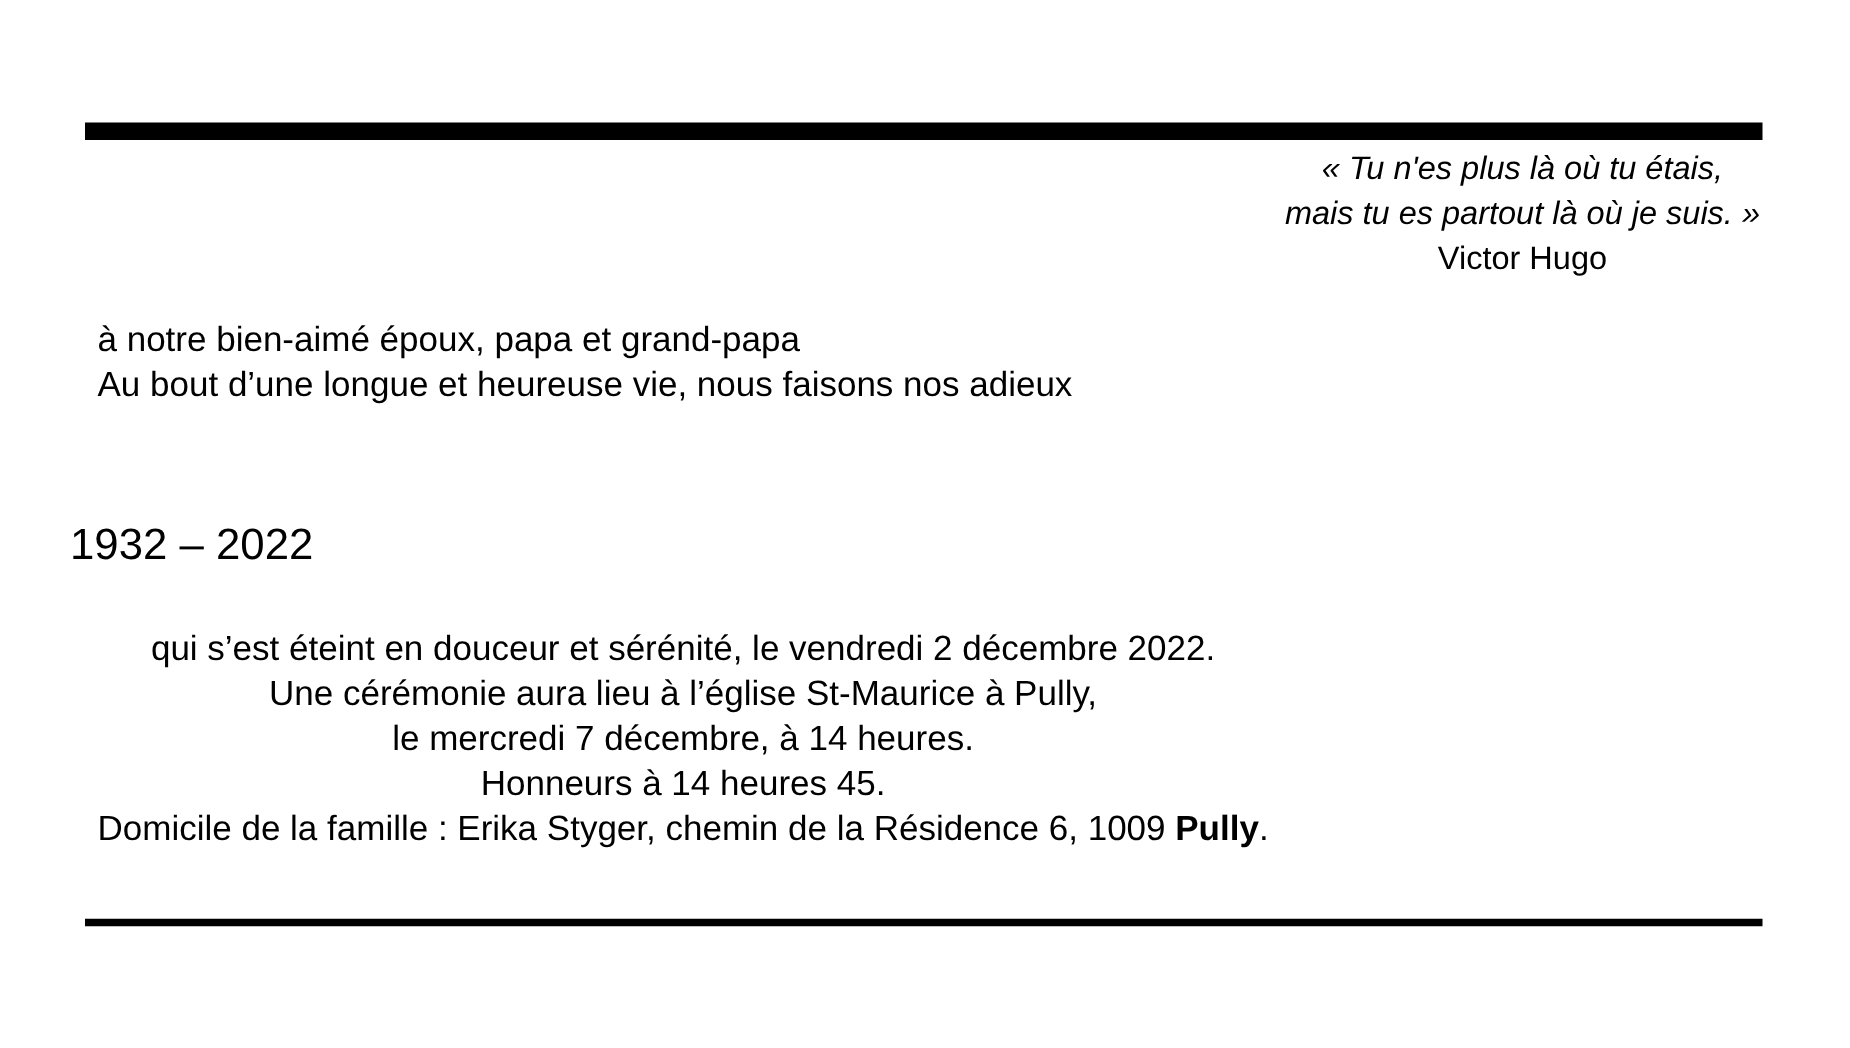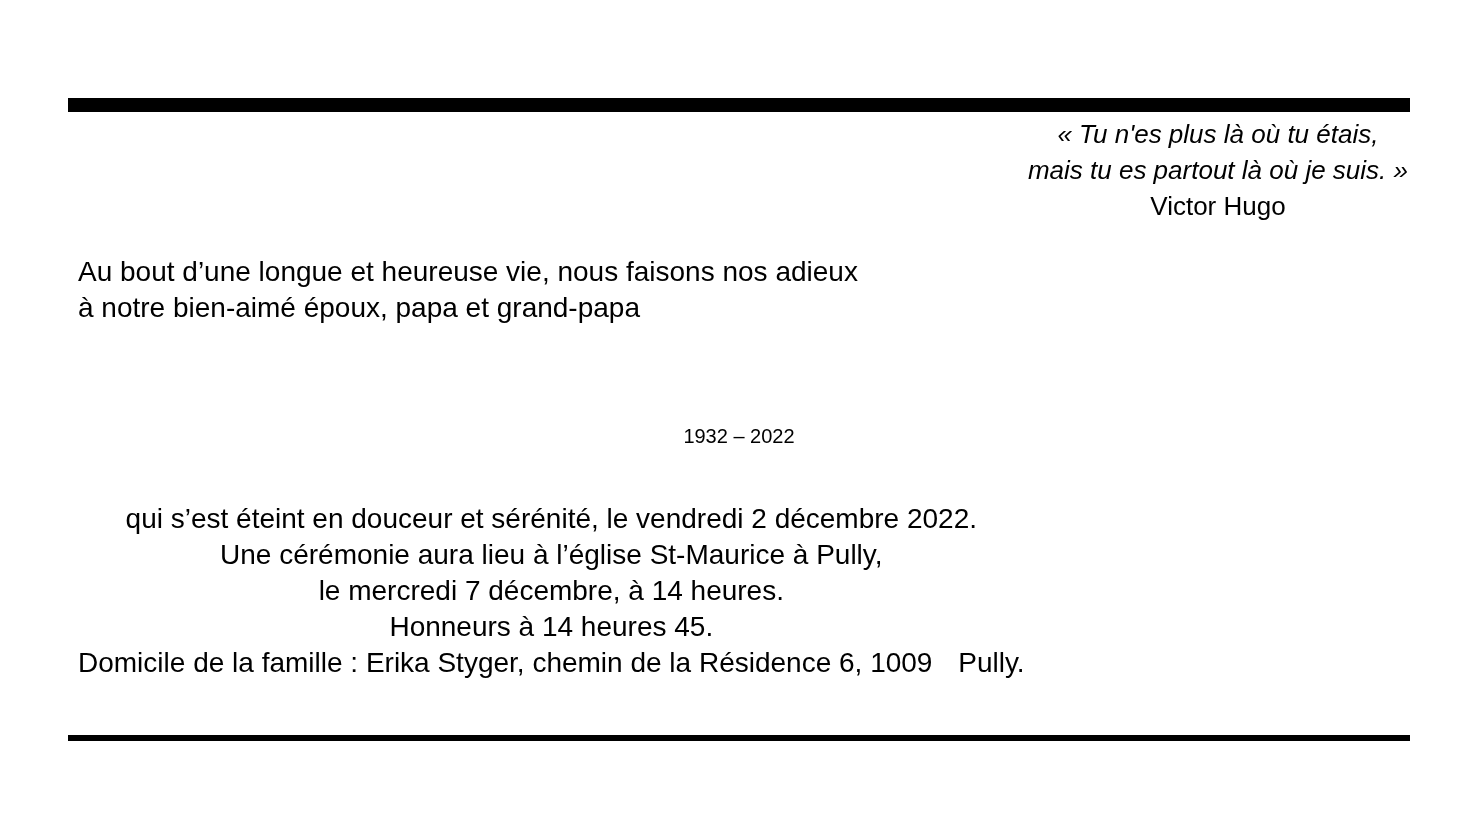--- a/index.html
+++ b/index.html
@@ -54,56 +54,55 @@
     top: 372px;
     width: 1342px;
     text-align: center;
     font-size: 32px;
     line-height: 36px;
     font-weight: bold;
     white-space: nowrap;
   }
   .years {
     position: absolute;
-    left: 68px;
+    left: 56px;
     top: 418px;
     width: 1342px;
-    text-align: center;
-    font-size: 20px;
+    font-size: 35px;
     line-height: 36px;
     white-space: nowrap;
   }
 
   .details {
     position: absolute;
     left: 78px;
     top: 501px;
     font-size: 28px;
     line-height: 36px;
     white-space: nowrap;
     text-align: center;
   }
-  .details .bold { font-weight: normal; margin-left: 18px; }
+  .details .bold { font-weight: bold; }
 </style>
 </head>
 <body>
 
 <div class="page">
 
   <div class="rule top"></div>
 
   <div class="quote">
     <div>« Tu n'es plus là où tu étais,</div>
     <div>mais tu es partout là où je suis. »</div>
     <div class="attribution">Victor Hugo</div>
   </div>
 
   <div class="intro">
+    <div>à notre bien-aimé époux, papa et grand-papa</div>
     <div>Au bout d’une longue et heureuse vie, nous faisons nos adieux</div>
-    <div>à notre bien-aimé époux, papa et grand-papa</div>
   </div>
 
   <div class="years">1932 – 2022</div>
 
   <div class="details">
     <div>qui s’est éteint en douceur et sérénité, le vendredi 2 décembre 2022.</div>
     <div>Une cérémonie aura lieu à l’église St-Maurice à Pully,</div>
     <div>le mercredi 7 décembre, à 14 heures.</div>
     <div>Honneurs à 14 heures 45.</div>
     <div><span>Domicile de la famille : Erika Styger, chemin de la Résidence 6, 1009 </span><span class="bold">Pully</span><span>.</span></div>

